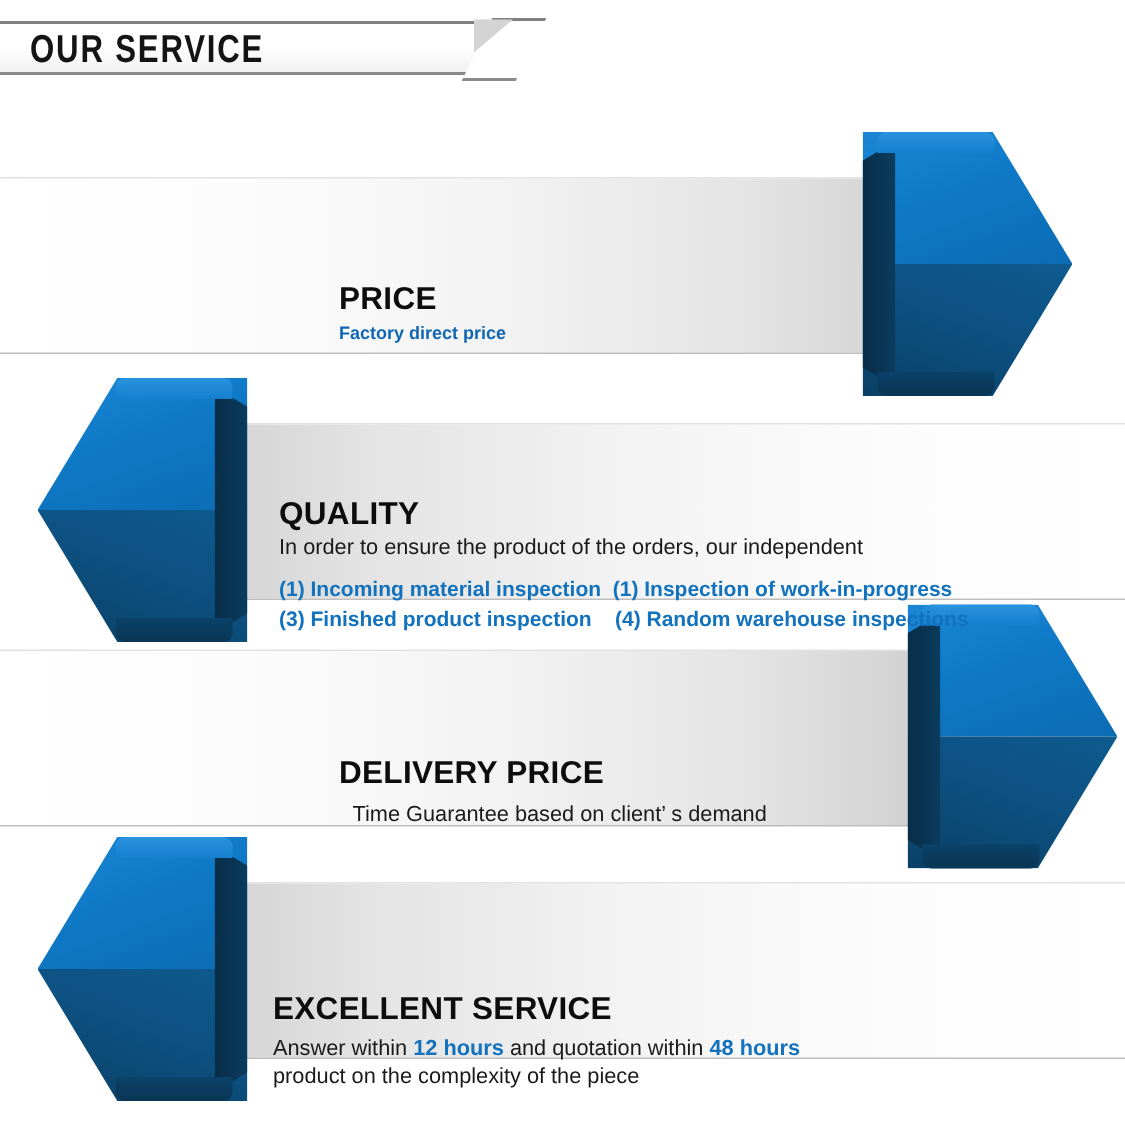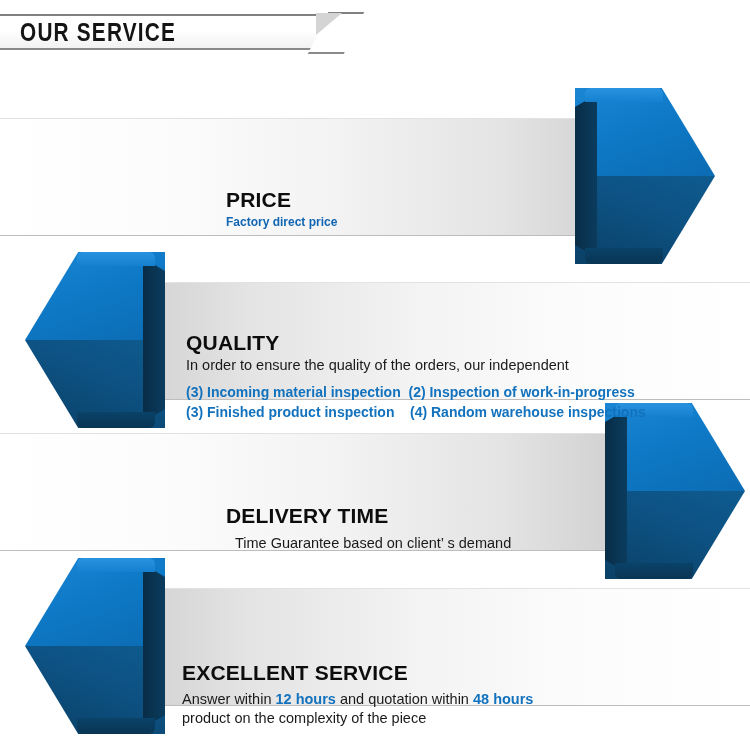--- a/index.html
+++ b/index.html
@@ -261,40 +261,40 @@
     <div class="arrow-face">
       <div class="face-top"></div>
       <div class="face-bot"></div>
     </div>
     <div class="arrow-side"></div>
     <div class="arrow-bevel"></div>
     <div class="arrow-foot"></div>
   </div>
   <div class="txt" style="left:186px; top:286px;">
     <div class="heading">QUALITY</div>
-    <div class="sub"> In order to ensure the quality of the orders, our independent</div>
+    <div class="sub"> In order to ensure the product of the orders, our independent</div>
     <div style="height:7px;"></div>
-    <div class="list-line">(3) Incoming material inspection  (2) Inspection of work-in-progress</div>
+    <div class="list-line">(1) Incoming material inspection  (1) Inspection of work-in-progress</div>
     <div class="list-line">(3) Finished product inspection    (4) Random warehouse inspections</div>
   </div>
 </div>
 
 <div class="row" style="top:0;">
   <div class="band to-right" style="left:0px; top:433px; width:640px;"></div>
   <div class="arrow3d right" style="left:605px; top:403px;">
     <div class="arrow-face">
       <div class="face-top"></div>
       <div class="face-bot"></div>
     </div>
     <div class="arrow-side"></div>
     <div class="arrow-bevel"></div>
     <div class="arrow-foot"></div>
   </div>
   <div class="txt" style="left:226px; top:459px;">
-    <div class="heading">DELIVERY TIME</div>
+    <div class="heading">DELIVERY PRICE</div>
     <div class="sub" style="padding-left:9px; padding-top:5px;">Time Guarantee based on client’ s demand</div>
   </div>
 </div>
 
 <div class="row" style="top:0;">
   <div class="band to-left" style="left:110px; top:588px; width:640px;"></div>
   <div class="arrow3d left" style="left:25px; top:558px;">
     <div class="arrow-face">
       <div class="face-top"></div>
       <div class="face-bot"></div>

